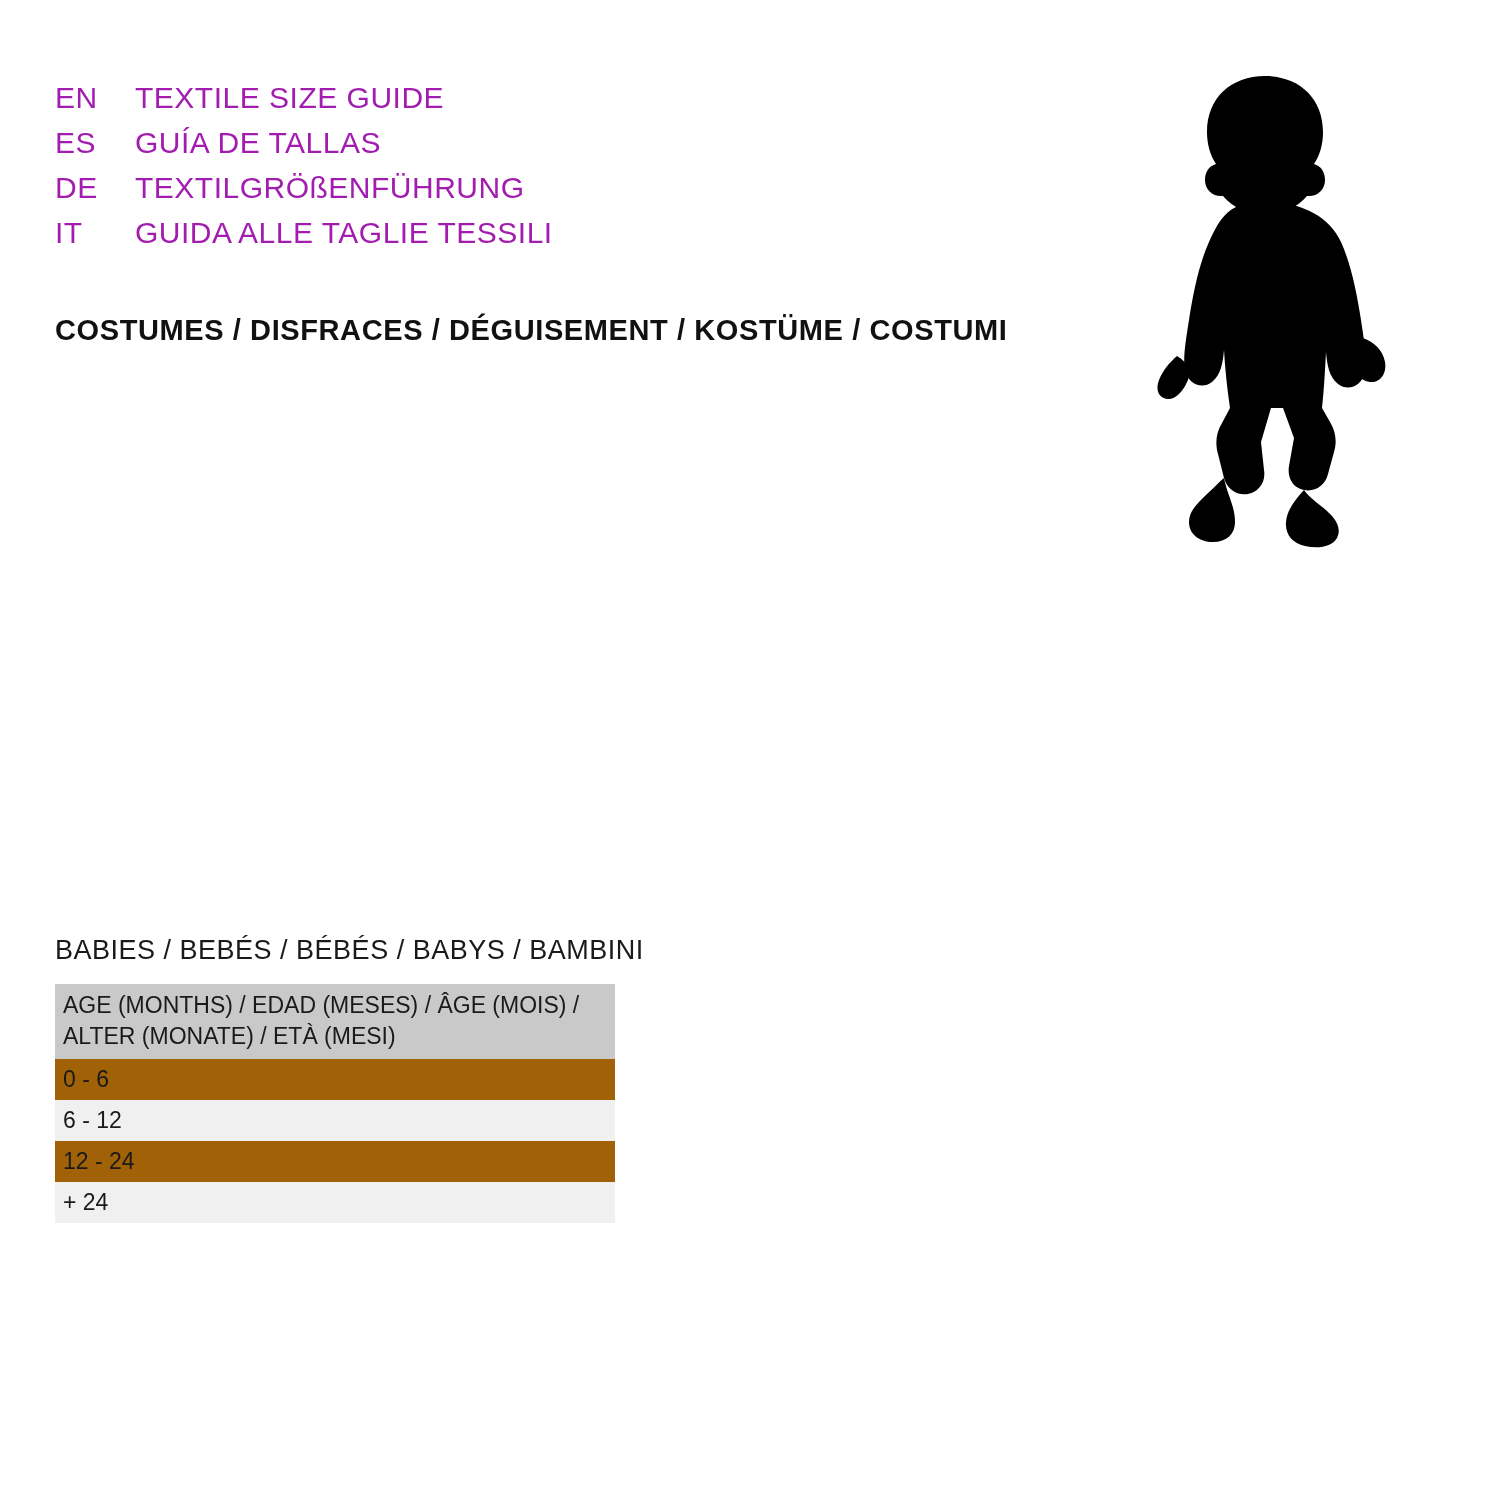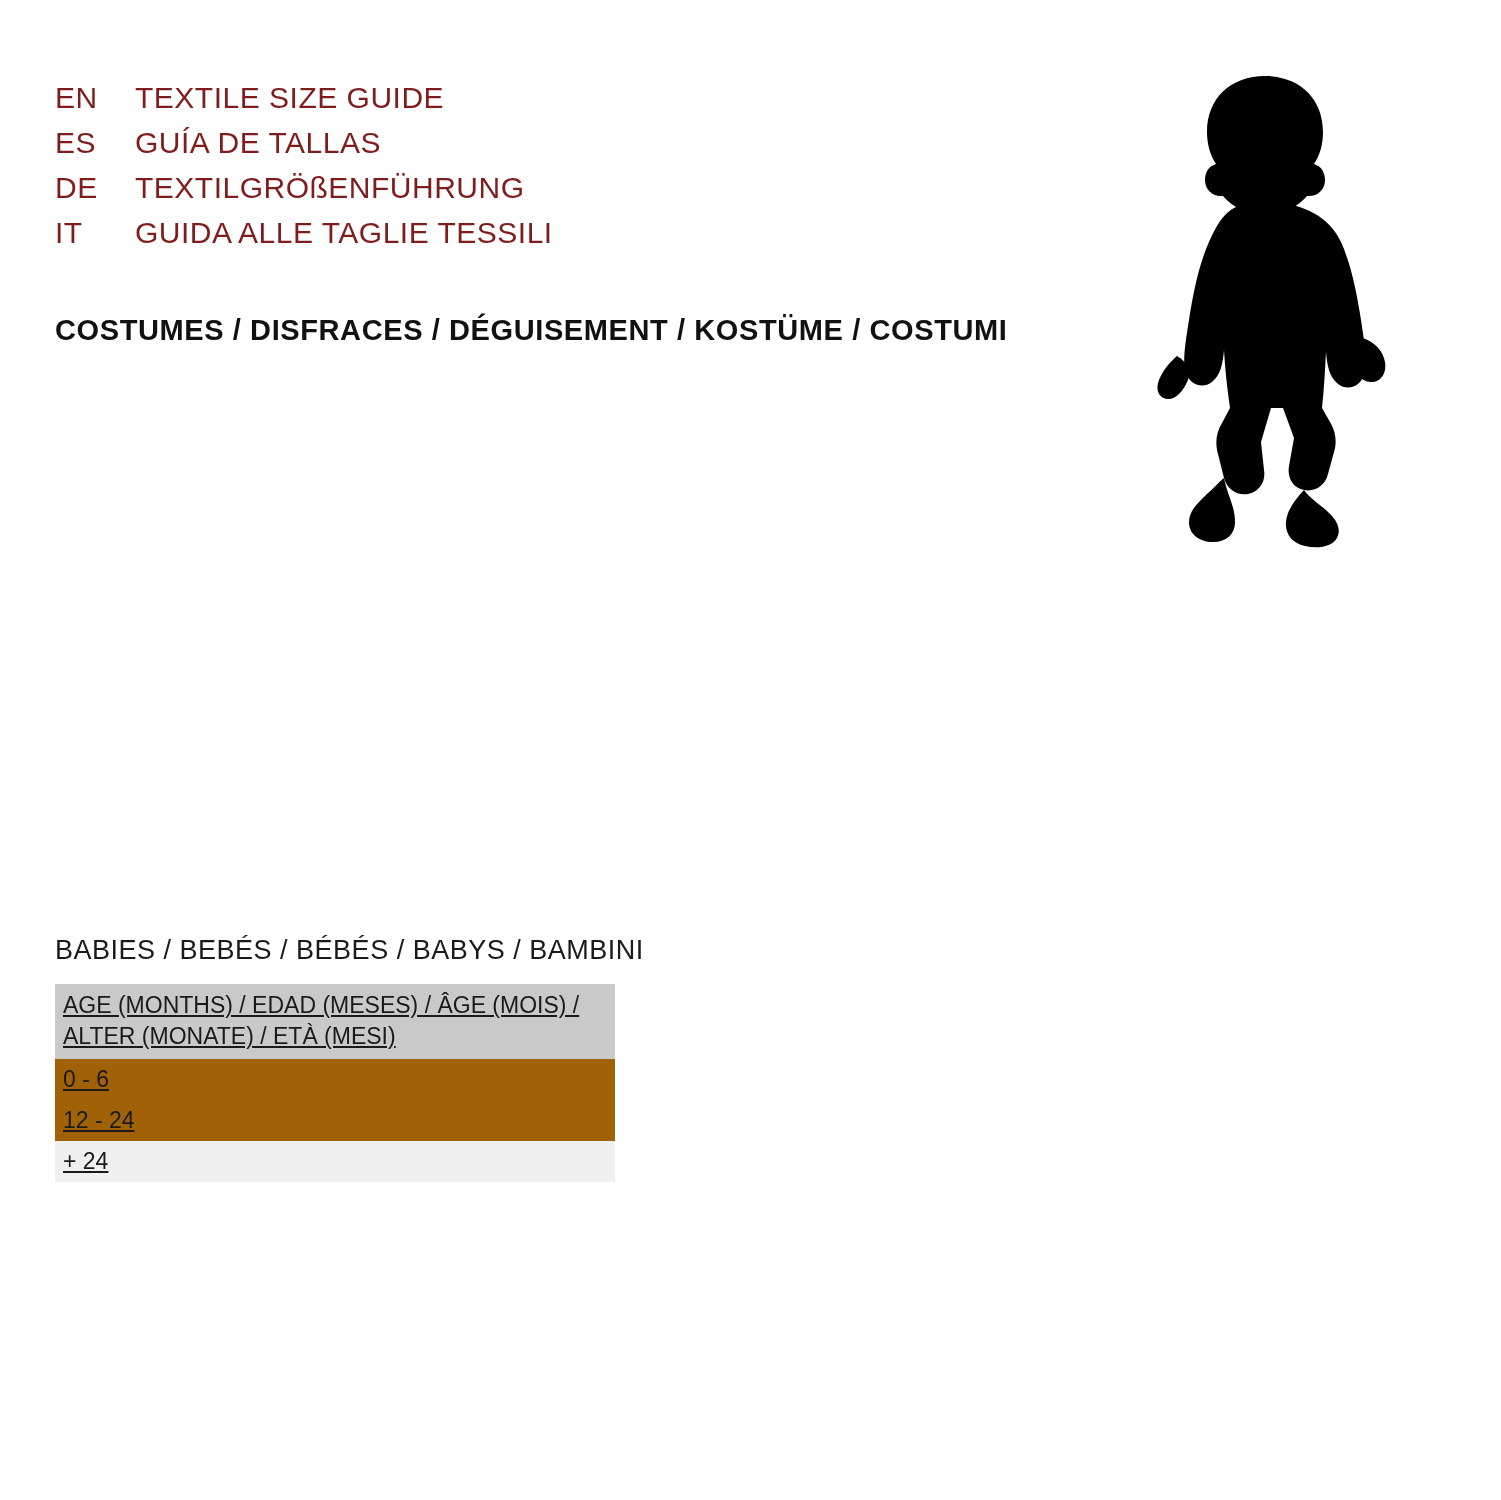--- a/index.html
+++ b/index.html
@@ -22,21 +22,21 @@
     left: 55px;
     top: 75px;
     width: 1000px;
   }
   .lang-row {
     display: flex;
     align-items: baseline;
     font-size: 30px;
     letter-spacing: 0.5px;
     line-height: 45px;
-    color: #7f1d1d;
+    color: #a21caf;
   }
   .lang-code {
     width: 80px;
     flex: 0 0 80px;
   }
   .lang-text {
     flex: 1 1 auto;
   }
 
   .costumes-line {
@@ -74,21 +74,20 @@
   .section-title {
     font-size: 27px;
     letter-spacing: 0.5px;
     color: #1a1a1a;
     margin-bottom: 18px;
   }
   table.size-table {
     border-collapse: collapse;
     width: 560px;
     table-layout: fixed;
-    text-decoration: underline;
   }
   table.size-table th {
     background: #c9c9c9;
     text-align: left;
     font-weight: normal;
     font-size: 23px;
     line-height: 31px;
     padding: 6px 8px 7px 8px;
     color: #1a1a1a;
   }
@@ -191,20 +190,23 @@
   <table class="size-table">
     <thead>
       <tr>
         <th>AGE (MONTHS) / EDAD (MESES) / ÂGE (MOIS) / ALTER (MONATE) / ETÀ (MESI)</th>
       </tr>
     </thead>
     <tbody>
       <tr class="row-even">
         <td>0 - 6</td>
       </tr>
+      <tr class="row-odd">
+        <td>6 - 12</td>
+      </tr>
       <tr class="row-even">
         <td>12 - 24</td>
       </tr>
       <tr class="row-odd">
         <td>+ 24</td>
       </tr>
     </tbody>
   </table>
 </div>
 

